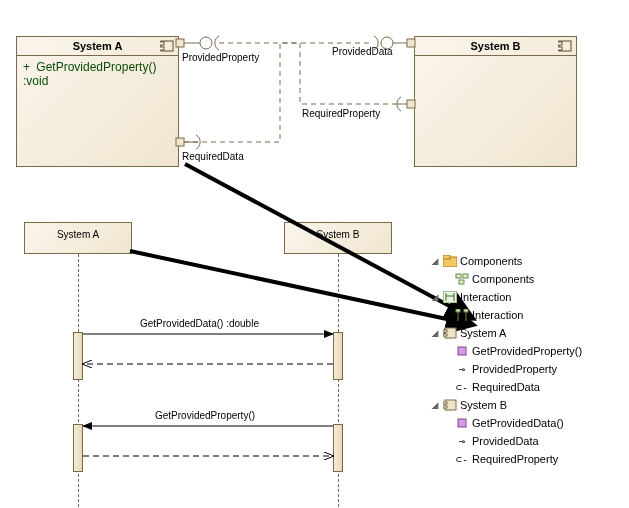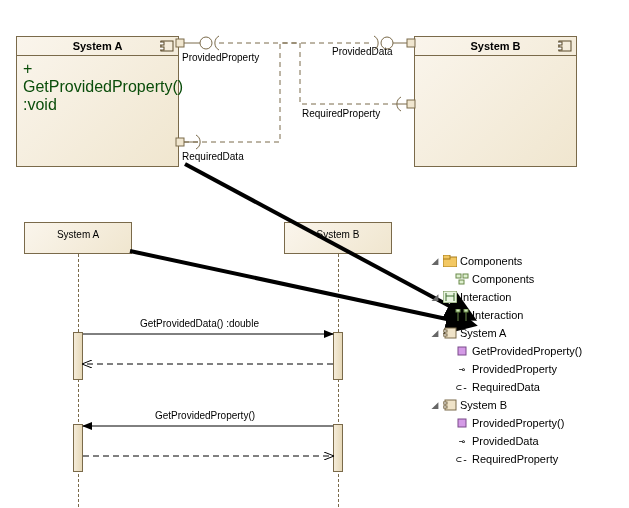--- a/index.html
+++ b/index.html
@@ -35,21 +35,21 @@
     position: absolute;
     right: 4px;
     top: 3px;
     width: 14px;
     height: 12px;
   }
   .comp-body {
     padding: 4px 6px;
     color: #0a4d0a;
     text-align: left;
-    font-size: 16px;
+    font-size: 12px;
   }
   .op-vis {
     display: inline-block;
     width: 10px;
   }
   
   .lifeline-box {
     position: absolute;
     background: linear-gradient(135deg, #faf5ec 0%, #f0e6cf 100%);
     border: 1px solid #7a6a4a;
@@ -315,21 +315,21 @@
       </span>
       <span>System B</span>
     </div>
     <div class="tree-row">
       <span class="tree-indent" style="width:22px;"></span>
       <span class="tree-icon">
         <svg width="12" height="12">
             <rect x="2" y="2" width="8" height="8" fill="#d49ae6" stroke="#7a4a8a"></rect>
           </svg>
       </span>
-      <span>ProvidedProperty()</span>
+      <span>GetProvidedData()</span>
     </div>
     <div class="tree-row">
       <span class="tree-indent" style="width:22px;"></span>
       <span class="tree-icon providedreq-icon">⊸</span>
       <span>ProvidedData</span>
     </div>
     <div class="tree-row">
       <span class="tree-indent" style="width:22px;"></span>
       <span class="tree-icon providedreq-icon">⊂-</span>
       <span>RequiredProperty</span>

